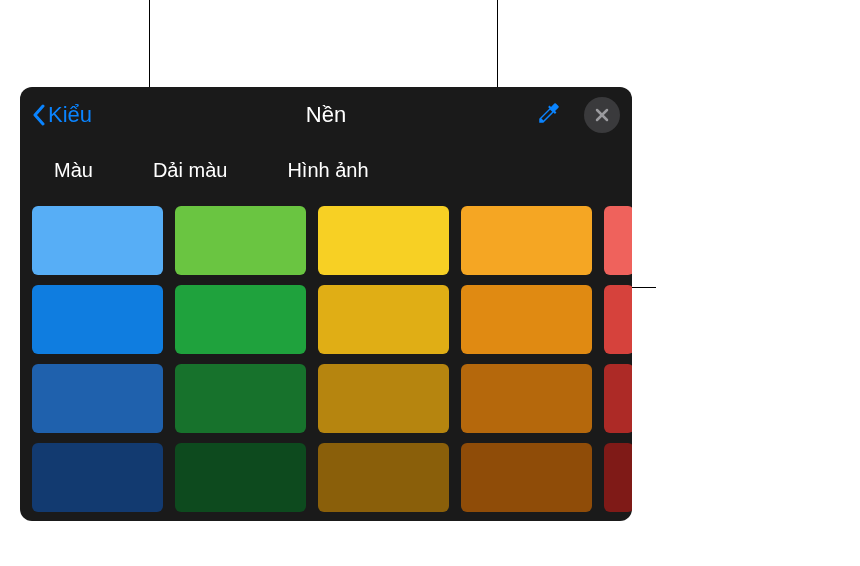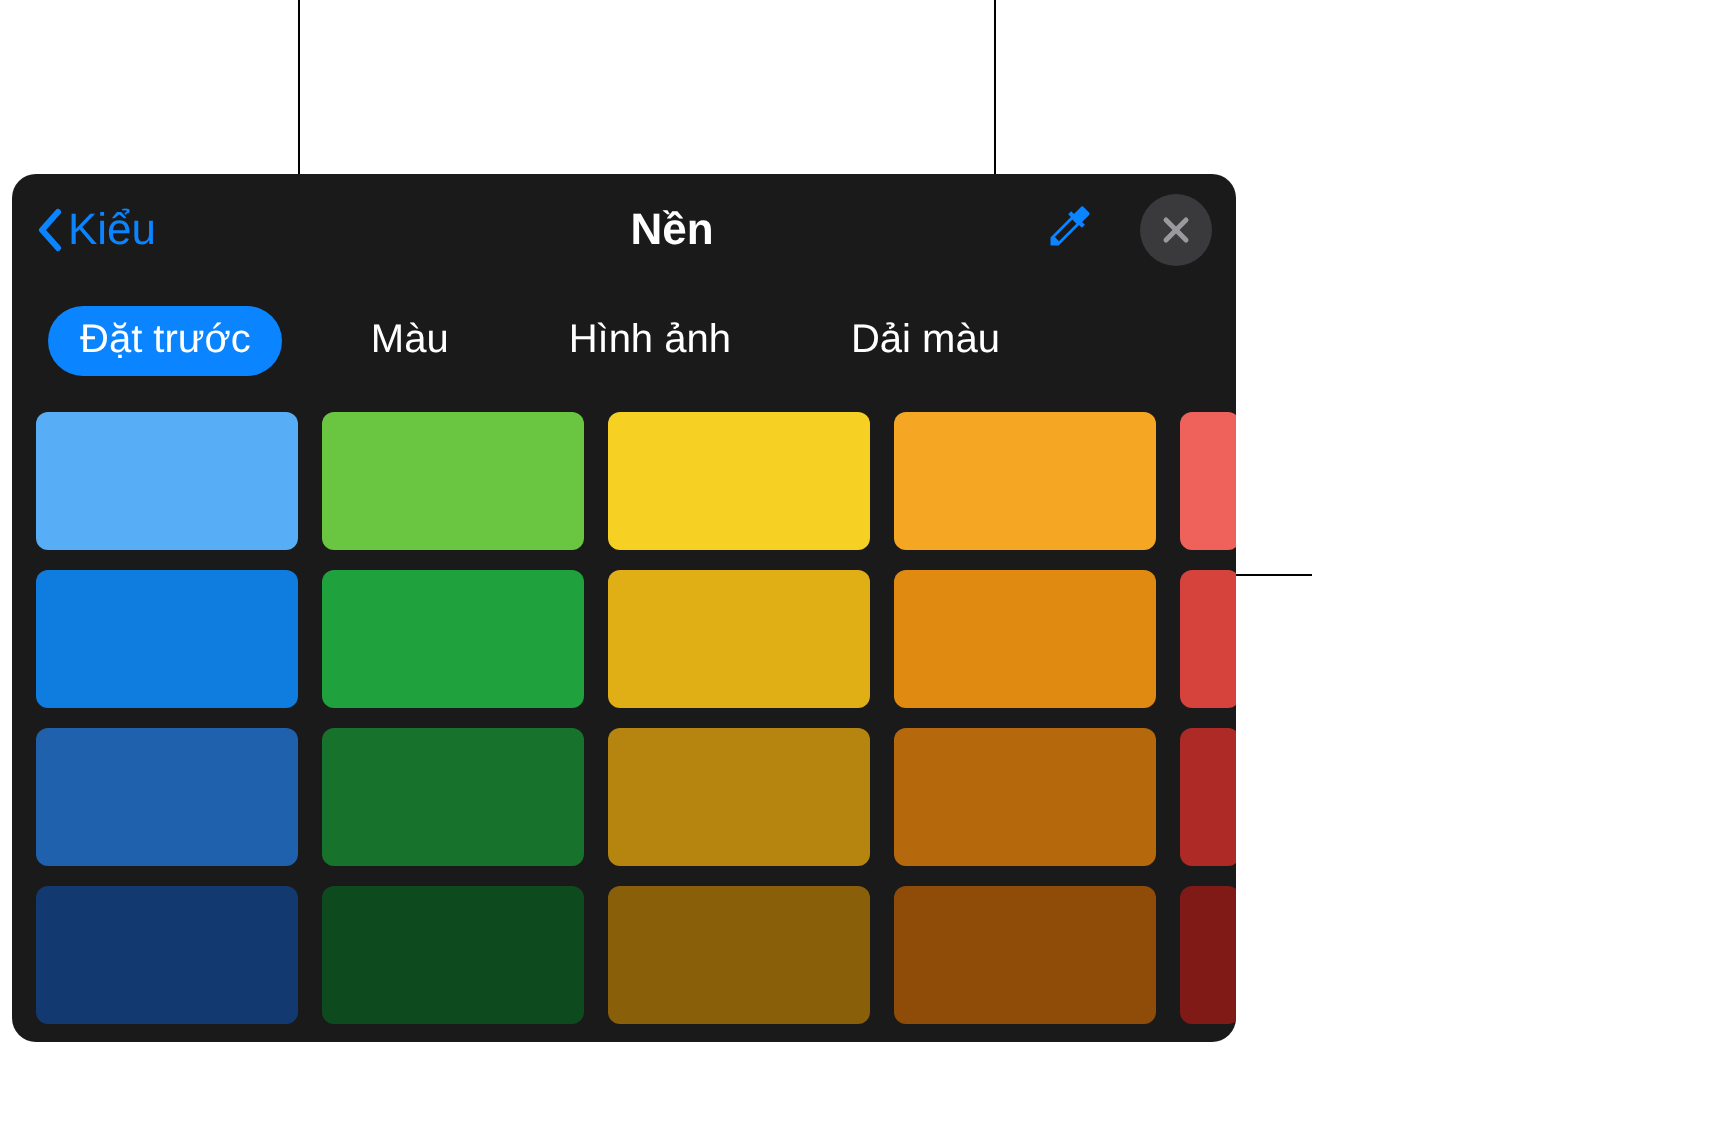--- a/index.html
+++ b/index.html
@@ -6,21 +6,21 @@
     body {
       width: 860px;
       height: 566px;
       background: #fff;
       font-family: -apple-system, "SF Pro", "Helvetica Neue", Arial, sans-serif;
       position: relative;
       overflow: hidden;
     }
     .panel {
       position: absolute;
-      left: 6px;
+      left: 20px;
       top: 87px;
       width: 612px;
       height: 434px;
       background: #1a1a1a;
       border-radius: 12px;
       overflow: hidden;
       display: flex;
       flex-direction: column;
     }
     .header {
@@ -37,22 +37,21 @@
       font-size: 22px;
       cursor: pointer;
     }
     .back svg { margin-right: 2px; }
     .title {
       position: absolute;
       left: 50%;
       transform: translateX(-50%);
       color: #fff;
       font-size: 22px;
-      font-weight: 700;
-      margin-left: 24px;
+      font-weight: 400;
     }
     .header-right {
       position: absolute;
       right: 12px;
       display: flex;
       align-items: center;
       gap: 18px;
     }
     .eyedropper { color: #0a84ff; cursor: pointer; padding: 4px; }
     .close-btn {
@@ -137,24 +136,23 @@
       <div class="close-btn">
         <svg width="16" height="16" viewBox="0 0 16 16" fill="none" stroke="currentColor" stroke-width="2.5" stroke-linecap="round">
             <line x1="3" y1="3" x2="13" y2="13"></line>
             <line x1="13" y1="3" x2="3" y2="13"></line>
           </svg>
       </div>
     </div>
   </div>
 
   <div class="tabs">
-    <div class="tab active">Đặt trước</div>
     <div class="tab">Màu</div>
+    <div class="tab">Dải màu</div>
     <div class="tab">Hình ảnh</div>
-    <div class="tab">Dải màu</div>
   </div>
 
   <div class="swatch-scroll">
     <div class="swatch-grid">
       <div class="swatch-col">
         <div class="swatch" style="background:#57aef6"></div>
         <div class="swatch" style="background:#0f7de0"></div>
         <div class="swatch" style="background:#1f61ad"></div>
         <div class="swatch" style="background:#123a70"></div>
       </div>

